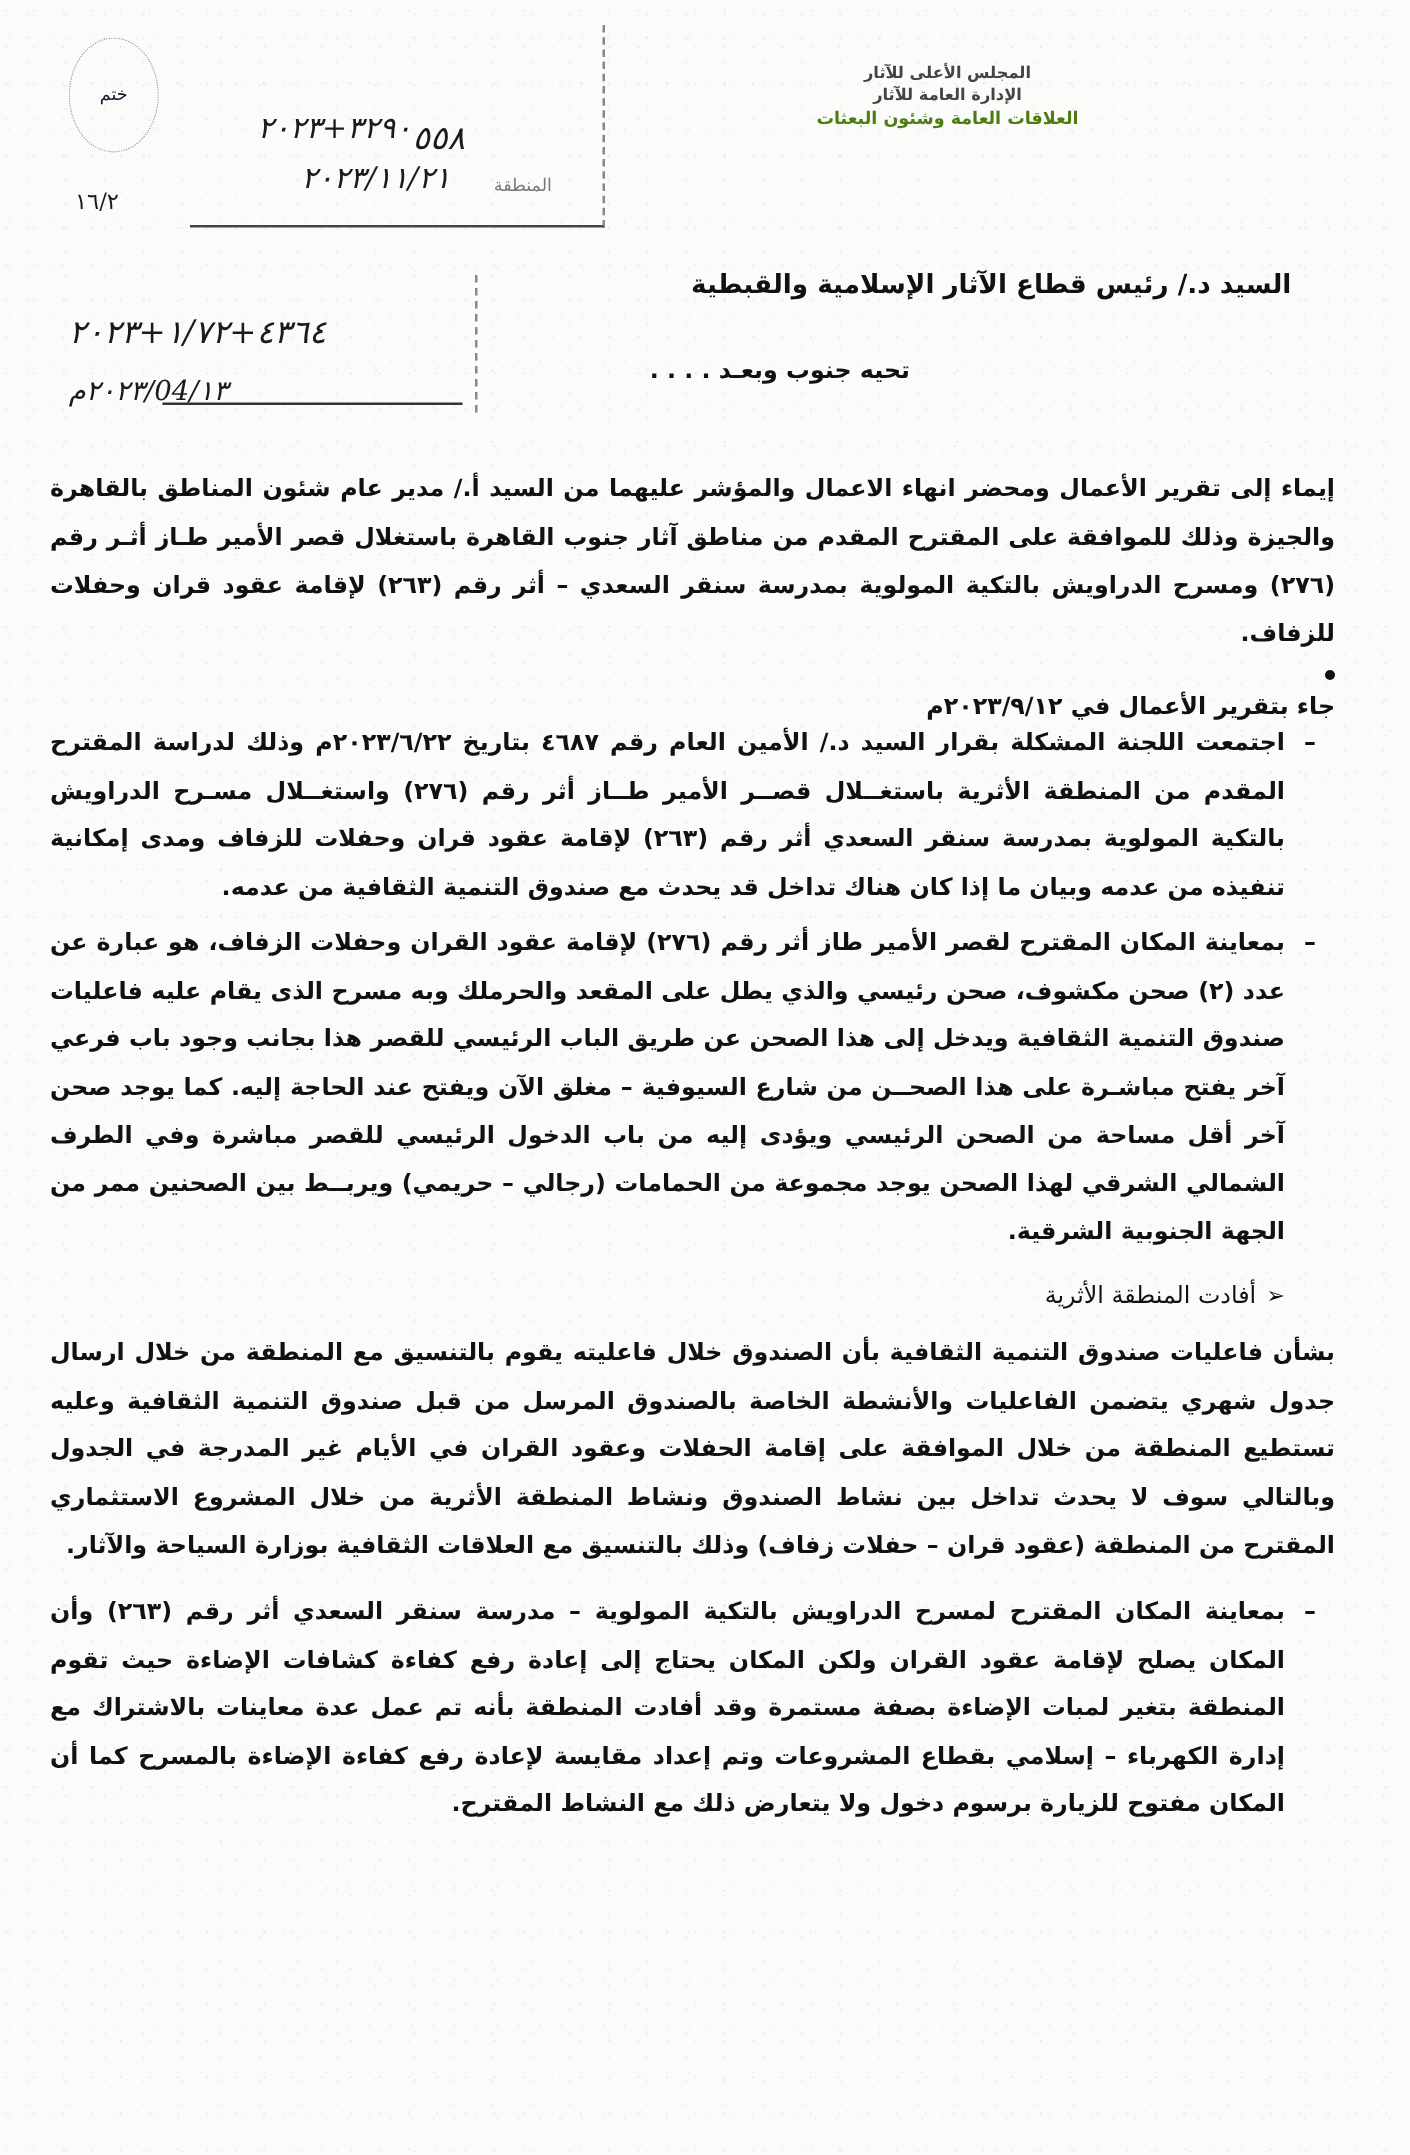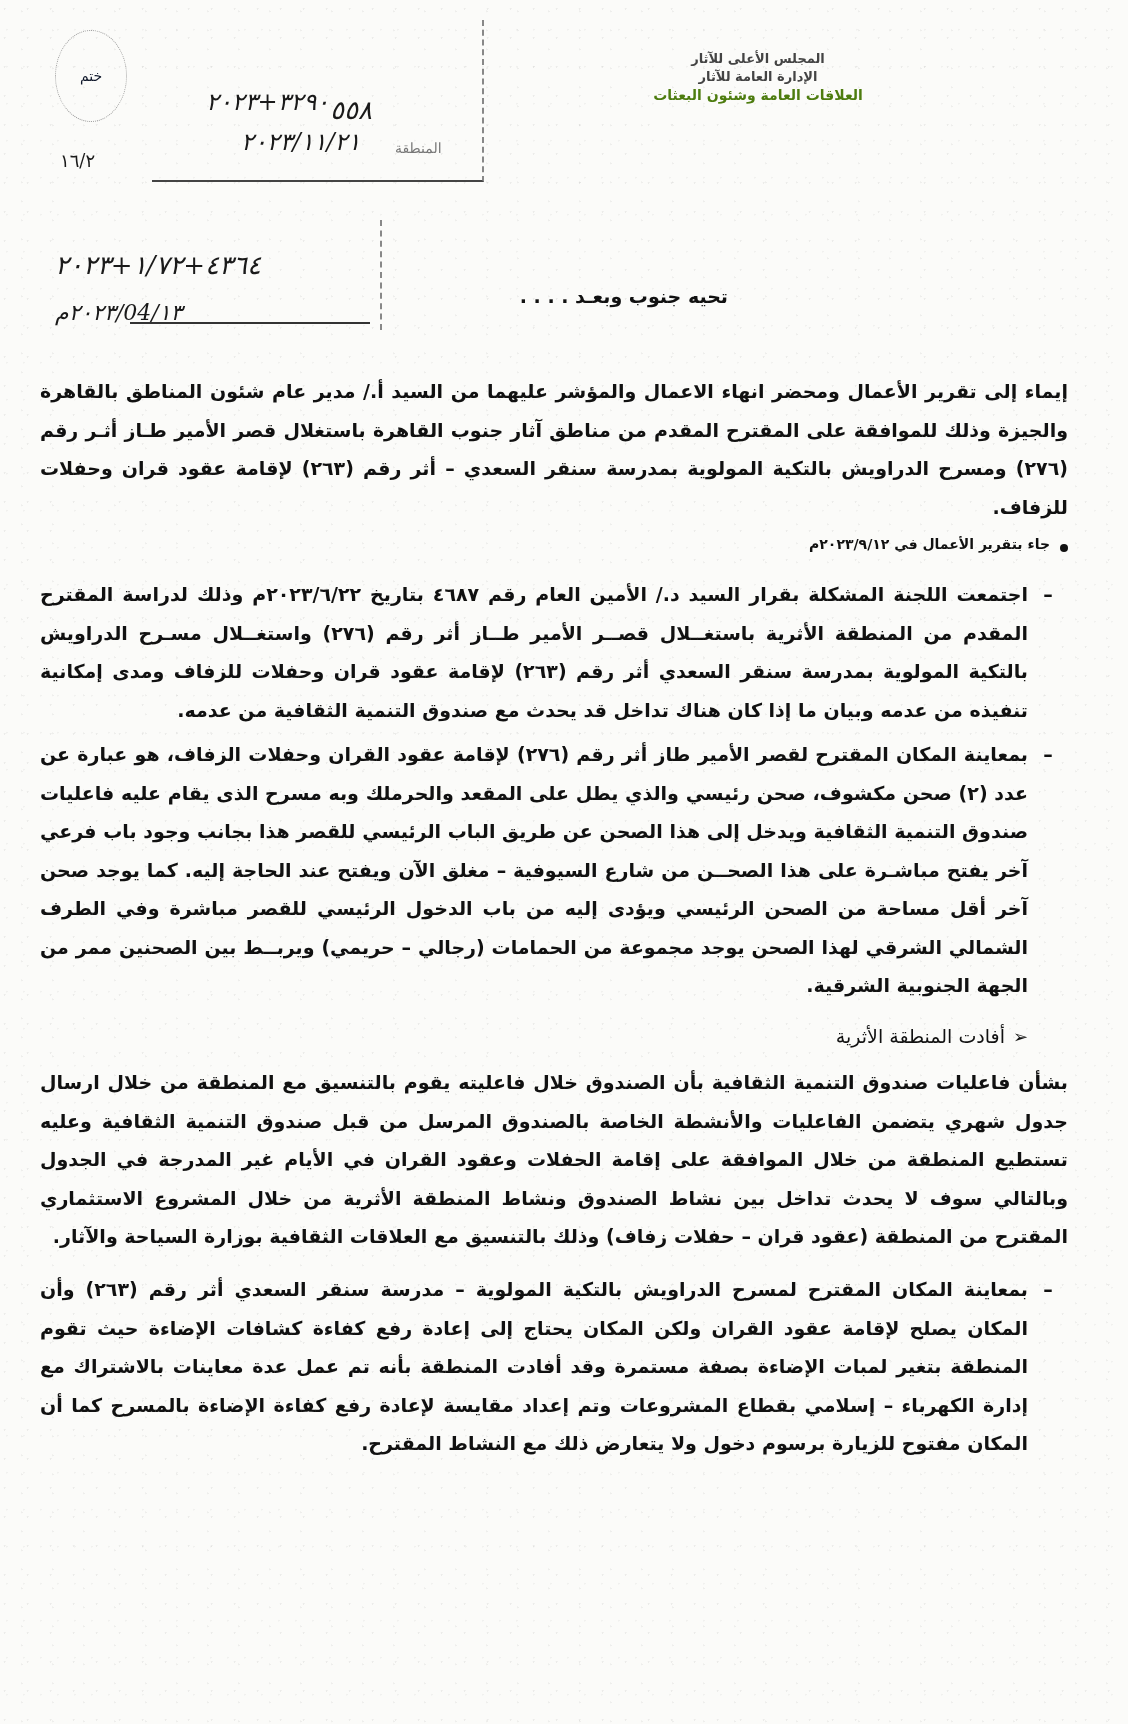--- a/index.html
+++ b/index.html
@@ -60,21 +60,21 @@
     position: absolute; right: 95px; top: 215px; direction: rtl;
     font-size: 21px; font-weight: bold;
   }
   .greeting {
     position: absolute; right: 400px; top: 285px; direction: rtl;
     font-size: 19px; font-weight: bold;
   }
   .intro { top: 372px; }
   .bullet-heading {
     position: absolute; right: 60px; top: 536px; direction: rtl;
-    font-size: 14px; font-weight: bold; display: flex; gap: 10px; align-items: flex-end;
+    font-size: 19px; font-weight: bold; display: flex; gap: 10px; align-items: flex-start; flex-direction: column;
   }
   .bullet-dot { width: 8px; height: 8px; border-radius: 50%; background: #111; display: inline-block; }
   .item { position: absolute; right: 60px; left: 40px; direction: rtl; display: flex; }
   .item .dash { width: 40px; flex: none; font-weight: bold; font-size: 19px; text-align: center; line-height: 38.5px; }
   .item .txt { flex: 1; font-size: 19px; font-weight: bold; line-height: 38.5px; text-align: justify; }
   .item-1 { top: 575px; }
   .item-2 { top: 735px; }
   .item-3 { top: 1270px; }
   .subheading {
     position: absolute; right: 100px; top: 1025px; direction: rtl;
@@ -104,20 +104,21 @@
   <div class="handwriting hw-ref-number">٥٥٨</div>
   <div class="handwriting hw-ref-date">٢٠٢٣/١١/٢١</div>
   <div class="handwriting hw-date-label">المنطقة</div>
   <div class="handwriting hw-page-no">١٦/٢</div>
 
   <div class="reg-box"></div>
   <div class="handwriting hw-reg-code">٤٣٦٤+١/٧٢+٢٠٢٣</div>
   <div class="handwriting hw-reg-date">١٣/04/٢٠٢٣م</div>
   <div class="hw-reg-underline"></div>
 
+  <div class="addressee">السيد د./ رئيس قطاع الآثار الإسلامية والقبطية</div>
   <div class="greeting">تحيه جنوب وبعـد . . . .</div>
 
   <div class="body-text intro">إيماء إلى تقرير الأعمال ومحضر انهاء الاعمال والمؤشر عليهما من السيد أ./ مدير عام شئون المناطق بالقاهرة والجيزة وذلك للموافقة على المقترح المقدم من مناطق آثار جنوب القاهرة باستغلال قصر الأمير طـاز أثـر رقم (٢٧٦) ومسرح الدراويش بالتكية المولوية بمدرسة سنقر السعدي – أثر رقم (٢٦٣) لإقامة عقود قران وحفلات للزفاف.</div>
 
   <div class="bullet-heading">
     <span class="bullet-dot"></span>
     <span>جاء بتقرير الأعمال في ٢٠٢٣/٩/١٢م</span>
   </div>
 
   <div class="item item-1">

